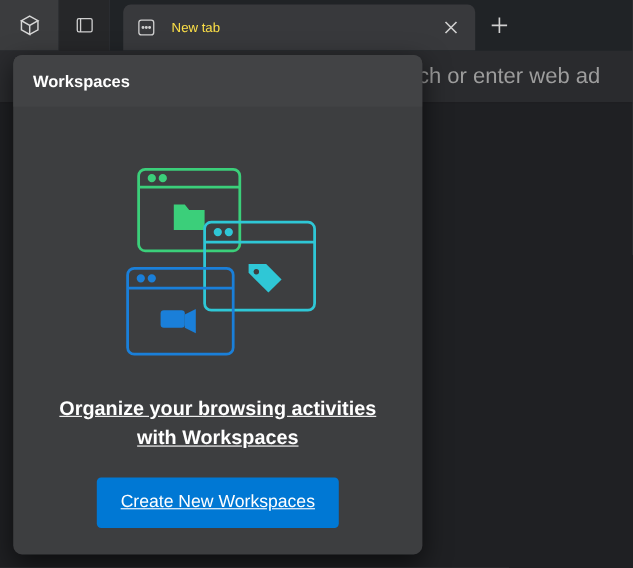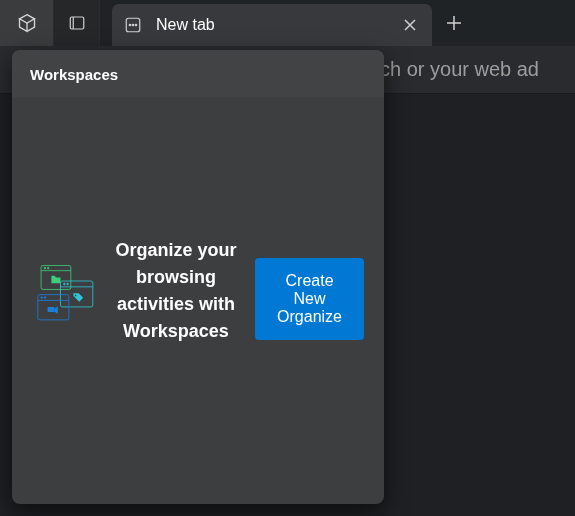--- a/index.html
+++ b/index.html
@@ -37,22 +37,22 @@
     background: #38393c;
     border-radius: 7px 7px 0 0;
     margin-left: 12px;
     margin-top: 4px;
     padding: 0 8px 0 12px;
     min-width: 320px;
     height: 42px;
     gap: 14px;
   }
   .tab-title {
-    font-size: 16px;
-    color: #ffffff;
+    font-size: 12px;
+    color: #fde047;
     flex: 1;
     white-space: nowrap;
   }
   .tab-close {
     width: 28px; height: 28px;
     display:flex; align-items:center; justify-content:center;
     border-radius:3px;
     color:#ccc;
     cursor:pointer;
   }
@@ -97,23 +97,25 @@
   .flyout-header {
     padding: 16px 18px 14px;
     font-weight: 600;
     font-size: 15px;
     color:#fff;
     background: #424345;
   }
   .flyout-body {
     flex:1;
     display:flex;
+    flex-direction:column;
     align-items:center;
     justify-content:flex-end;
     padding: 20px 20px 24px;
+    text-decoration: underline;
   }
   .illus {
     width: 200px;
     height: 190px;
     margin: 6px auto 18px;
   }
   .tagline {
     font-size: 18px;
     font-weight: 700;
     text-align: center;
@@ -166,21 +168,21 @@
   </div>
 
   <div class="newtab">
     <svg width="16" height="16" viewBox="0 0 16 16" stroke="#d0d0d0" stroke-width="1.5">
       <path d="M8 1 V15 M1 8 H15"></path>
     </svg>
   </div>
 </div>
 
 <div class="addrbar">
-  <span>ch or your web ad</span>
+  <span>ch or enter web ad</span>
 </div>
 
 <div class="content-dark"></div>
 
 <div class="flyout">
   <div class="flyout-header">Workspaces</div>
   <div class="flyout-body">
 
     <svg class="illus" viewBox="0 0 200 190">
 
@@ -213,15 +215,15 @@
 
         <g fill="#1a7fd9" stroke="none">
           <rect x="48" y="138" width="22" height="16" rx="3"></rect>
           <path d="M70 142 l10 -5 v22 l-10 -5 z"></path>
         </g>
       </g>
     </svg>
 
     <div class="tagline">Organize your browsing activities with Workspaces</div>
 
-    <button class="cta">Create New Organize</button>
+    <button class="cta">Create New Workspaces</button>
   </div>
 </div>
 
 </body></html>

